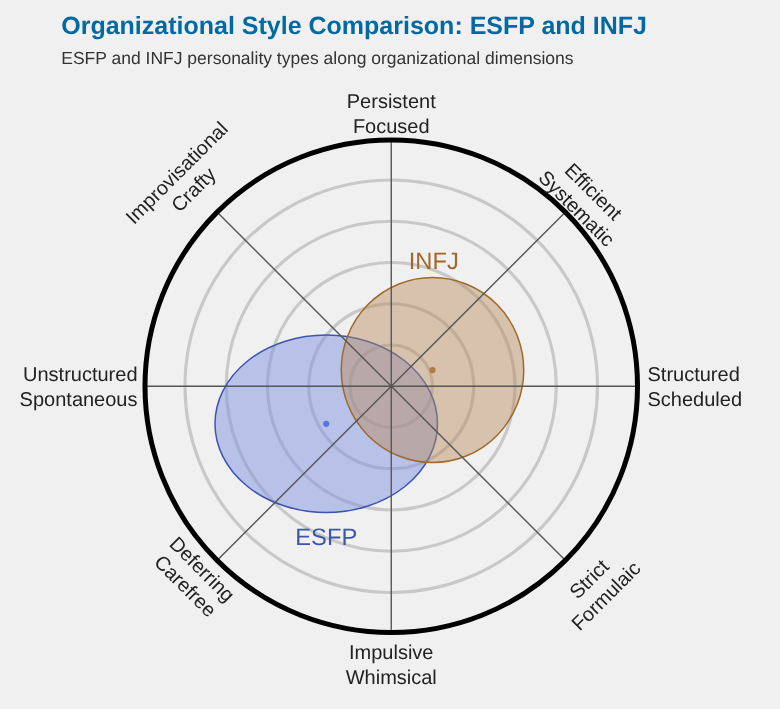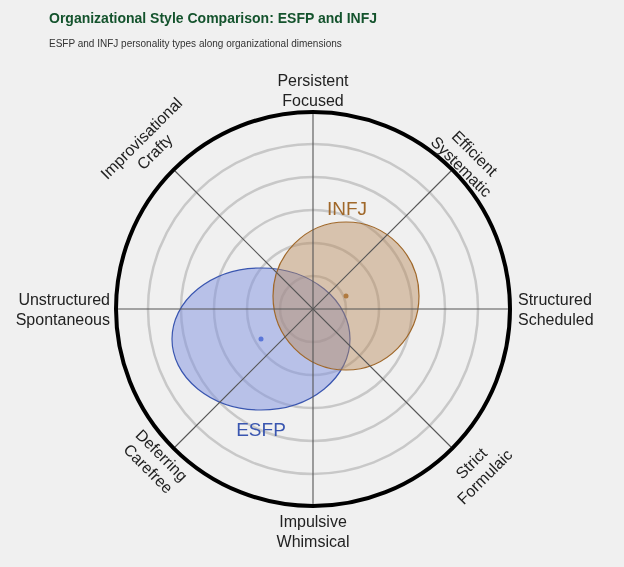--- a/index.html
+++ b/index.html
@@ -1,19 +1,19 @@
 <!DOCTYPE html>
 <html><head>
 <meta charset="utf-8">
 <style>
   html, body { margin: 0; padding: 0; }
   body { width: 624px; height: 567px; background: #f0f0f0; overflow: hidden; position: relative;
          font-family: "Liberation Sans", "DejaVu Sans", sans-serif; }
-  .title { position: absolute; left: 49px; top: 10px; font-size: 14px; font-weight: bold; color: #14532d; white-space: nowrap; }
-  .subtitle { position: absolute; left: 49px; top: 38px; font-size: 10px; color: #333; white-space: nowrap; }
+  .title { position: absolute; left: 49px; top: 10px; font-size: 20px; font-weight: bold; color: #0369a1; white-space: nowrap; }
+  .subtitle { position: absolute; left: 49px; top: 38px; font-size: 14px; color: #333; white-space: nowrap; }
   svg { position: absolute; left: 0; top: 0; }
   .axis-label { font-size: 16px; fill: #222; }
   .series-label { font-size: 19px; }
 </style>
 </head>
 <body>
 
 <div class="title">Organizational Style Comparison: ESFP and INFJ</div>
 <div class="subtitle">ESFP and INFJ personality types along organizational dimensions</div>
 

